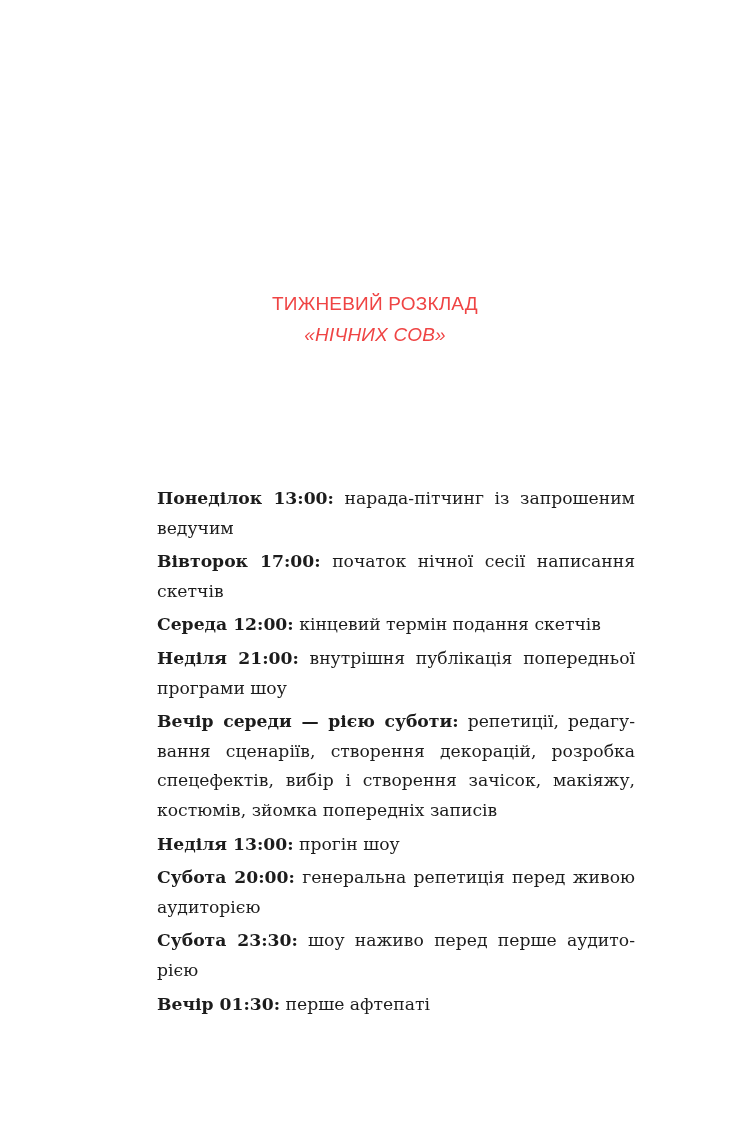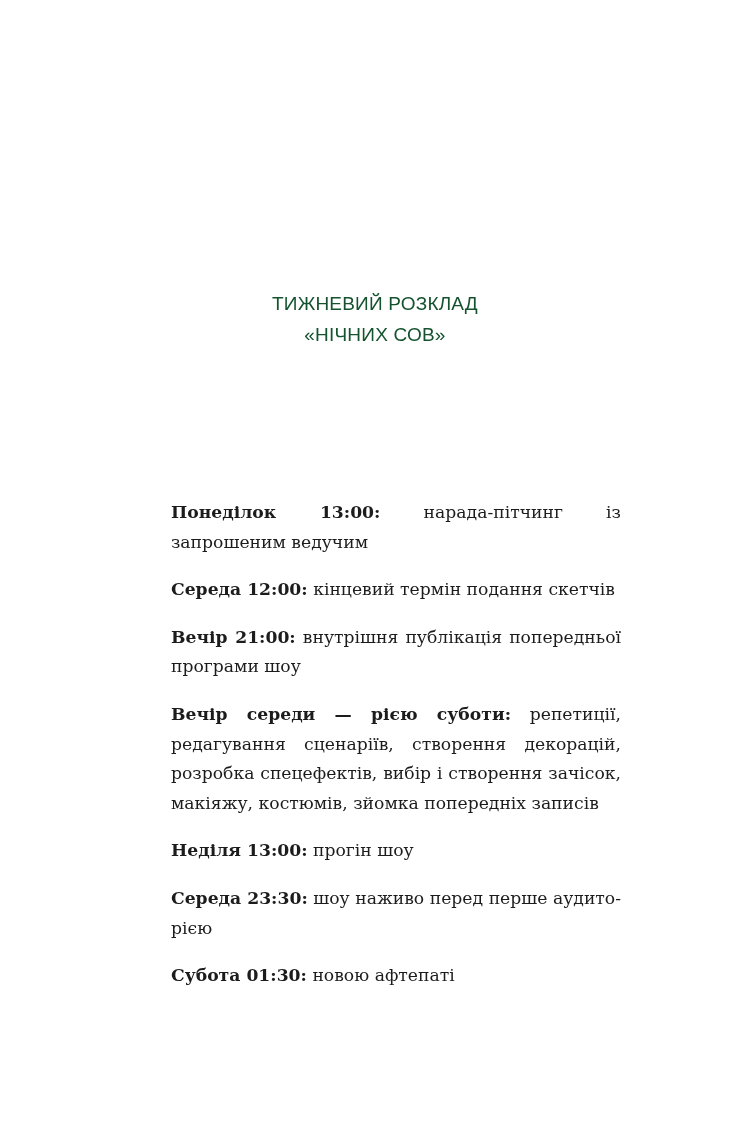--- a/index.html
+++ b/index.html
@@ -17,52 +17,55 @@
     .title-block {
       position: absolute;
       top: 288px;
       left: 0;
       width: 750px;
       text-align: center;
       font-family: "Liberation Sans", sans-serif;
       font-size: 19px;
       line-height: 31px;
       letter-spacing: 0.2px;
-      color: #14532d;
+      color: #ef4444;
     }
     .title-block .subtitle {
+      font-style: italic;
     }
     .schedule {
       position: absolute;
       top: 480px;
       left: 153px;
       width: 486px;
       font-family: "DejaVu Serif", serif;
       font-size: 17.2px;
       line-height: 29.6px;
       text-align: justify;
       hyphens: manual;
       color: #1c1c1c;
     }
     .entry {
-      margin: 18px;
+      margin: 4px;
     }
     .entry .when {
       font-weight: bold;
     }
   </style>
 </head>
 <body>
 
 <div class="title-block">
   <div>ТИЖНЕВИЙ РОЗКЛАД</div>
   <div class="subtitle">«НІЧНИХ СОВ»</div>
 </div>
 
 <div class="schedule">
   <p class="entry"><span class="when">Понеділок 13:00:</span> <span>нарада-пітчинг із запрошеним ведучим</span></p>
+  <p class="entry"><span class="when">Вівторок 17:00:</span> <span>початок нічної сесії написання скетчів</span></p>
   <p class="entry"><span class="when">Середа 12:00:</span> <span>кінцевий термін подання скетчів</span></p>
-  <p class="entry"><span class="when">Вечір 21:00:</span> <span>внутрішня публікація попередньої програми шоу</span></p>
+  <p class="entry"><span class="when">Неділя 21:00:</span> <span>внутрішня публікація попередньої програми шоу</span></p>
   <p class="entry"><span class="when">Вечір середи — рією суботи:</span> <span>репетиції, редагу­вання сценаріїв, створення декорацій, розробка спецефектів, вибір і створення зачісок, макі­яжу, костюмів, зйомка попередніх записів</span></p>
   <p class="entry"><span class="when">Неділя 13:00:</span> <span>прогін шоу</span></p>
-  <p class="entry"><span class="when">Середа 23:30:</span> <span>шоу наживо перед перше аудито­рією</span></p>
-  <p class="entry"><span class="when">Субота 01:30:</span> <span>новою афтепаті</span></p>
+  <p class="entry"><span class="when">Субота 20:00:</span> <span>генеральна репетиція перед жи­вою аудиторією</span></p>
+  <p class="entry"><span class="when">Субота 23:30:</span> <span>шоу наживо перед перше аудито­рією</span></p>
+  <p class="entry"><span class="when">Вечір 01:30:</span> <span>перше афтепаті</span></p>
 </div>
 
 </body></html>

